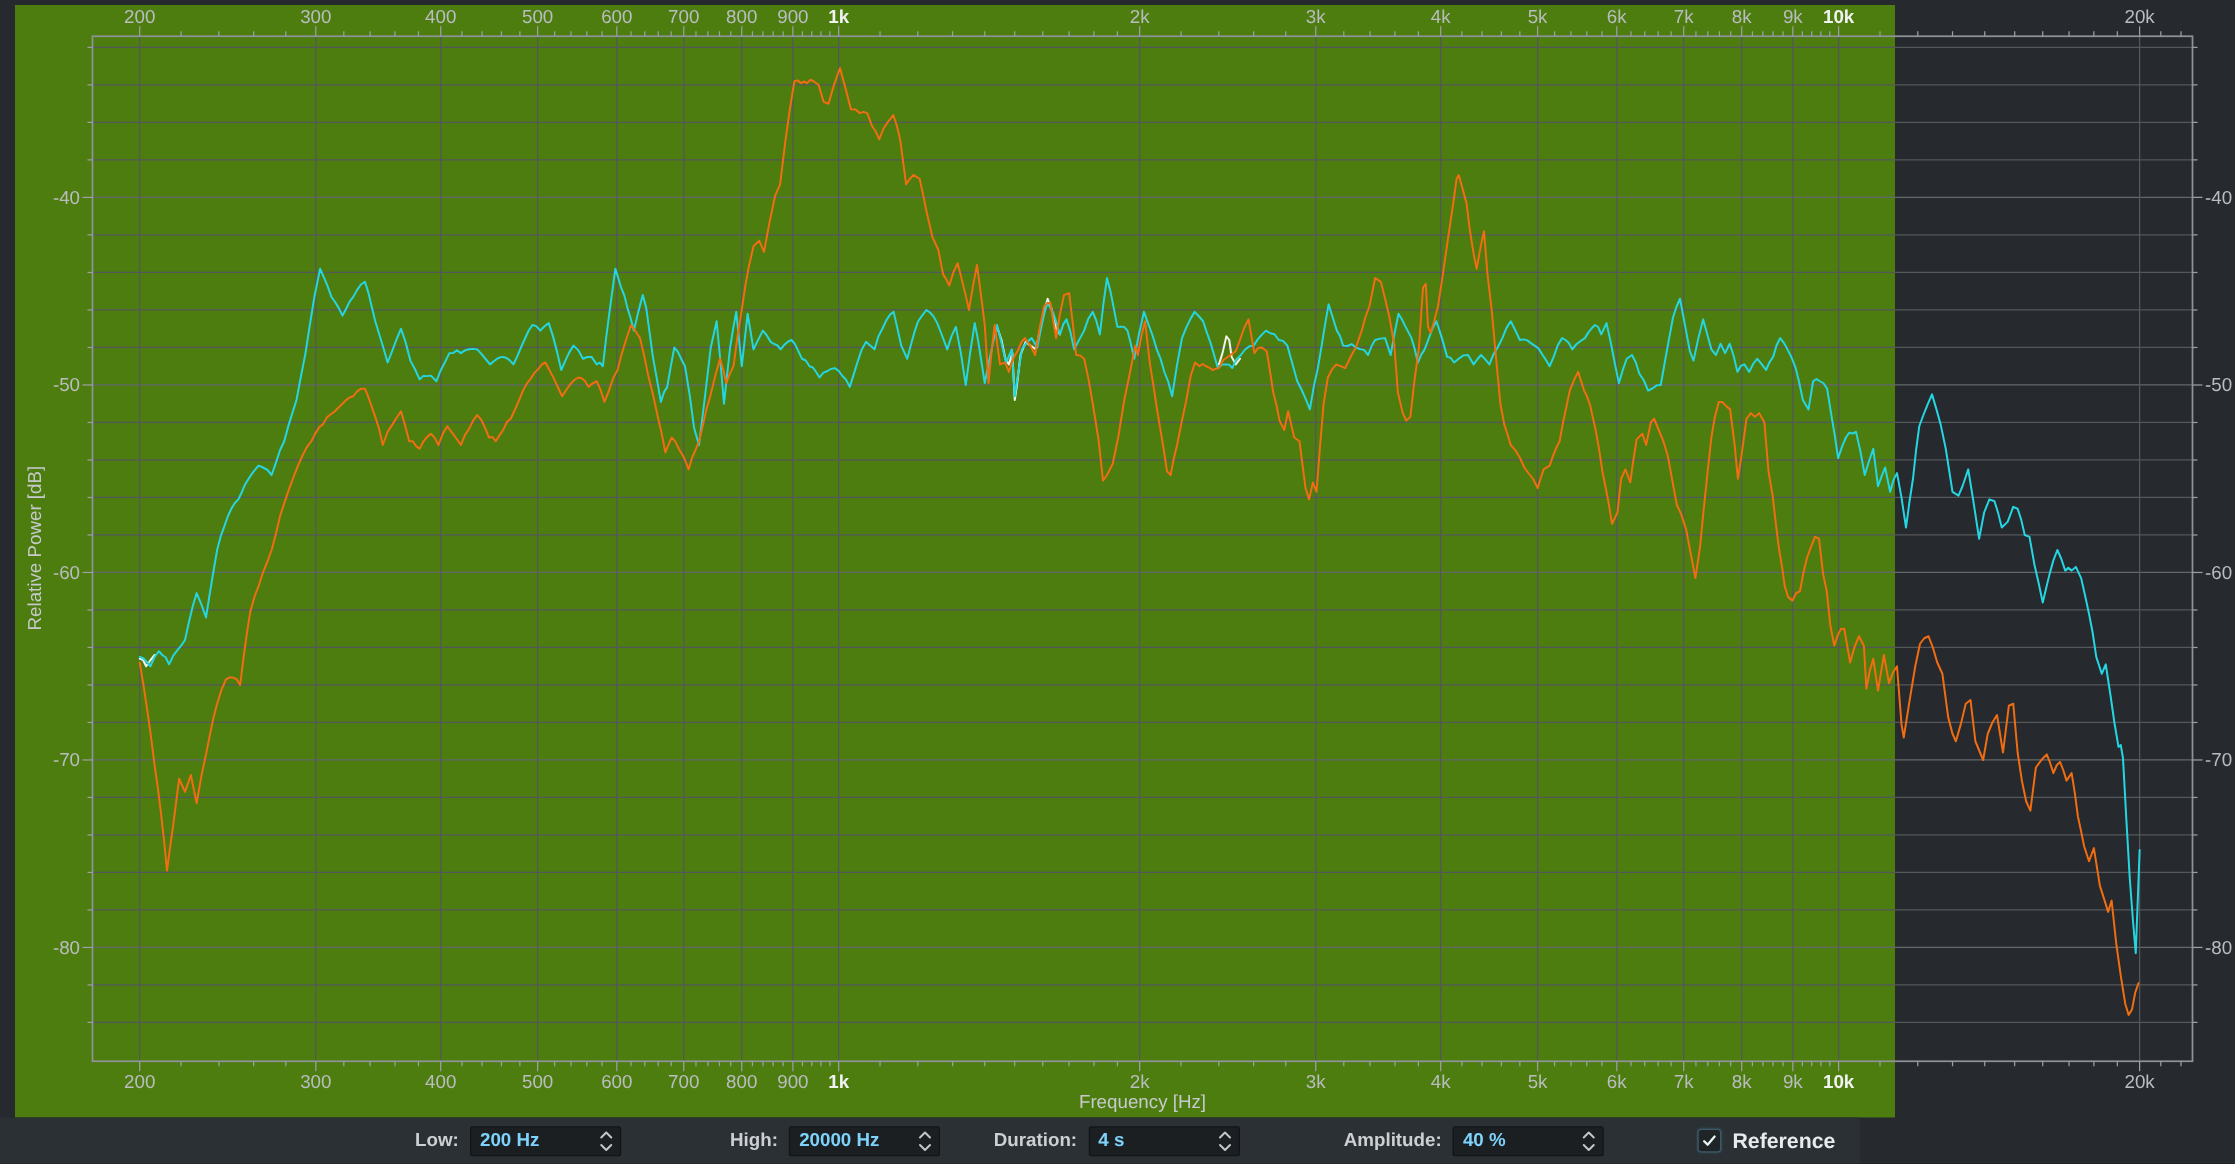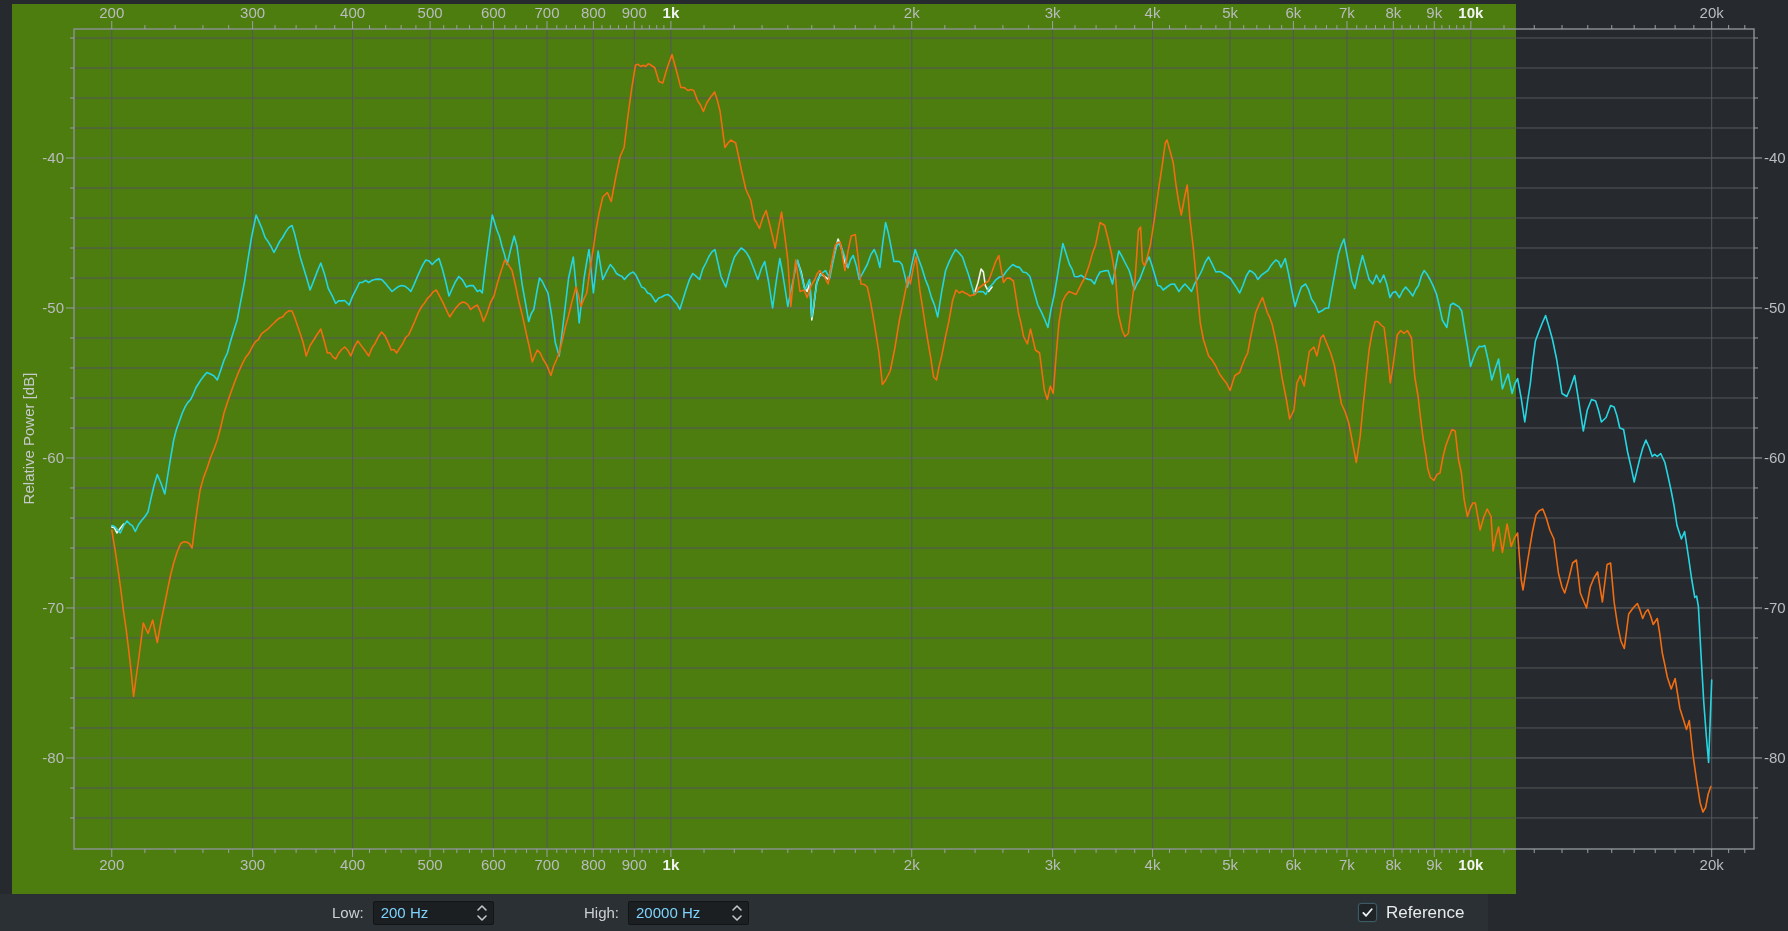--- a/index.html
+++ b/index.html
@@ -3,21 +3,21 @@
 <meta charset="utf-8">
 <style>
   html,body{margin:0;padding:0;background:#1b1d1f;}
   .window{position:relative;width:1788px;height:931px;background:#26292d;overflow:hidden;
           font-family:"Liberation Sans","DejaVu Sans",sans-serif;}
   .plot{position:absolute;left:12px;top:4px;width:1504px;height:890px;background:#4d7c0f;}
   .plot svg{position:absolute;left:0;top:0;}
   .axis-title{position:absolute;color:#c6cacc;font-size:15px;pointer-events:none;}
   #x-axis-title{left:62px;top:869px;width:1680px;text-align:center;}
   #y-axis-title{left:-84px;top:426px;width:200px;text-align:center;transform:rotate(-90deg);}
-  .toolbar{position:absolute;left:0;bottom:0;width:1488px;height:37px;background:#2b3034;}
+  .toolbar{position:absolute;left:0;bottom:0;width:1488px;height:37px;background:#2b3034;font-weight:bold;}
   .tgroup{position:absolute;top:0;height:37px;display:flex;align-items:center;gap:9px;}
   .tlabel{color:#ccd0d2;font-size:15px;white-space:nowrap;}
   .spin{width:121px;height:24px;background:#1c1f22;border:1px solid #121416;border-radius:2px;
         display:flex;align-items:center;box-sizing:border-box;}
   .spin-val{flex:1;color:#7dd3fc;font-size:15px;padding-left:7px;white-space:nowrap;overflow:hidden;}
   .spin-arrows{width:22px;height:100%;display:flex;align-items:center;justify-content:center;}
   .cb{width:17px;height:17px;background:#1f2427;border:1px solid #3e5a66;border-radius:3px;
       display:flex;align-items:center;justify-content:center;box-shadow:0 0 2px #2e4b55;}
   .cb svg{display:block;}
   .cb-label{color:#e8ebec;font-size:17px;}
@@ -380,20 +380,21 @@
         <text x="52" y="758.9555514907628" text-anchor="end" fill="#b9bdbf" font-size="15px" font-family="Liberation Sans, DejaVu Sans, sans-serif">-80</text>
         <text x="1752" y="758.9555514907628" text-anchor="start" fill="#b9bdbf" font-size="15px" font-family="Liberation Sans, DejaVu Sans, sans-serif">-80</text>
         <line x1="58" y1="783.953722334004" x2="62" y2="783.953722334004" stroke="#9aa0a4"></line>
         <line x1="1742" y1="783.953722334004" x2="1746" y2="783.953722334004" stroke="#9aa0a4"></line>
         <line x1="58" y1="813.9518931772453" x2="62" y2="813.9518931772453" stroke="#9aa0a4"></line>
         <line x1="1742" y1="813.9518931772453" x2="1746" y2="813.9518931772453" stroke="#9aa0a4"></line>
         <path d="M99.8 523.0 L102.4 523.8 L104.9 529.0 L108.3 524.2 L111.7 520.0M785.6 257.5 L789.2 268.0 L792.3 283.0 L795.1 287.5 L797.9 278.5 L799.8 316.0 L801.6 304.0 L804.4 280.0 L808.5 269.5 L812.5 272.5 L816.7 275.5 L819.5 261.9 L822.2 250.0 L826.1 235.0 L829.1 242.5 L832.9 259.0 L836.0 263.5M963.1 287.5 L966.0 278.5 L969.1 265.0 L971.4 268.0 L973.3 281.5 L976.6 287.5 L980.0 283.0" fill="none" stroke="#f2f3e9" stroke-width="1.6" stroke-linejoin="round" stroke-linecap="round"></path>
         <path d="M99.8 521.5 L102.6 522.6 L105.5 525.7 L108.3 529.0 L111.7 521.5 L115.1 517.0 L117.8 520.0 L120.5 521.8 L123.3 527.5 L126.5 520.7 L129.6 516.5 L132.8 512.7 L136.0 508.0 L139.1 493.8 L142.2 481.0 L145.3 470.5 L149.1 479.5 L152.8 490.0 L155.8 471.0 L158.7 453.4 L161.7 436.0 L164.5 425.2 L167.4 417.3 L170.3 409.0 L173.1 402.9 L175.9 398.4 L178.7 395.5 L181.4 389.8 L184.1 383.5 L186.9 379.0 L189.6 374.9 L192.2 371.6 L194.9 368.5 L198.4 370.0 L201.8 371.8 L205.3 376.0 L208.7 366.3 L212.0 356.2 L215.4 349.0 L218.7 336.7 L222.0 326.1 L225.2 316.0 L228.8 296.8 L232.4 278.5 L235.9 255.8 L239.5 233.5 L244.1 211.0 L247.1 217.9 L250.1 224.9 L253.1 233.5 L256.1 237.6 L259.0 242.5 L262.0 248.5 L264.8 243.2 L267.7 237.3 L270.6 233.5 L273.7 227.9 L276.9 223.4 L280.0 221.5 L282.7 230.1 L285.5 241.8 L288.2 253.0 L291.5 263.8 L294.8 274.6 L298.1 286.0 L301.7 276.9 L305.2 267.6 L308.8 259.0 L312.5 269.9 L316.3 284.5 L320.0 291.4 L323.7 299.5 L326.7 296.7 L329.7 296.9 L332.7 296.5 L337.1 301.0 L340.5 292.4 L344.0 285.7 L347.5 278.5 L350.5 278.4 L353.6 276.3 L356.7 278.5 L360.0 276.3 L363.2 275.4 L366.5 275.1 L369.7 275.5 L373.1 279.1 L376.5 283.2 L380.0 287.5 L383.3 284.8 L386.6 282.4 L389.9 281.5 L392.9 282.2 L395.8 284.3 L398.8 287.5 L401.8 281.1 L404.9 273.7 L407.9 267.0 L410.9 260.6 L413.9 256.0 L417.0 256.9 L420.2 260.5 L423.6 257.0 L427.0 254.5 L430.4 265.1 L433.7 277.7 L437.0 292.0 L440.3 284.5 L443.5 277.7 L446.8 272.5 L450.6 276.1 L454.4 283.0 L457.8 281.6 L461.2 281.5 L465.4 287.5 L467.9 286.1 L470.3 289.0 L472.9 266.4 L475.6 245.5 L480.3 211.0 L484.9 226.0 L487.5 232.5 L490.0 242.5 L492.5 250.6 L495.1 260.5 L498.7 245.3 L502.2 232.0 L505.0 242.5 L507.6 261.5 L510.3 281.5 L513.5 299.1 L516.7 317.5 L519.3 309.5 L521.8 305.5 L524.7 288.7 L527.5 274.0 L530.3 277.5 L533.2 283.6 L536.0 289.0 L539.7 311.7 L543.3 338.5 L547.2 352.0 L552.0 313.0 L556.6 274.0 L561.3 253.0 L564.2 283.8 L567.2 319.0 L569.7 295.5 L572.1 274.0 L574.6 258.5 L577.0 245.5 L581.4 289.0 L586.1 247.0 L590.8 275.5 L594.6 267.7 L598.3 260.5 L601.4 264.2 L604.5 269.5 L607.2 271.2 L609.8 272.2 L612.5 275.5 L615.4 271.9 L618.3 269.4 L621.2 268.0 L624.0 271.3 L626.8 277.1 L629.6 283.0 L632.6 284.4 L635.6 289.0 L638.3 290.0 L641.0 293.8 L643.6 298.0 L646.7 294.1 L649.7 293.0 L652.7 291.2 L655.8 290.5 L658.8 292.6 L661.8 296.6 L664.8 299.7 L667.8 305.5 L670.9 295.7 L673.9 286.0 L677.3 275.9 L680.8 269.5 L684.2 272.4 L687.6 275.5 L690.7 265.2 L693.9 259.0 L696.9 252.5 L699.9 247.9 L702.9 245.5 L705.9 258.6 L709.0 272.5 L713.8 283.0 L716.7 272.0 L719.6 261.5 L722.5 253.0 L725.8 248.3 L729.1 244.0 L732.0 246.0 L734.9 249.3 L737.8 254.5 L741.8 264.8 L745.8 275.5 L749.2 264.9 L752.7 257.5 L756.7 278.5 L760.6 304.0 L764.2 277.6 L767.8 254.5 L770.5 268.5 L773.1 285.0 L775.8 302.5 L779.1 285.8 L782.3 270.9 L785.6 256.0 L789.2 270.3 L792.8 286.0 L797.5 275.5 L799.8 313.0 L802.7 293.8 L805.5 275.5 L809.5 269.7 L813.4 266.5 L817.8 274.0 L820.5 260.2 L823.2 247.8 L825.9 238.0 L828.3 242.2 L830.8 247.0 L833.4 255.1 L836.0 263.5 L838.6 255.5 L841.2 251.5 L844.3 261.5 L847.3 275.5 L851.3 267.9 L855.3 260.5 L858.7 250.9 L862.2 245.5 L865.0 252.4 L867.9 263.5 L870.7 239.2 L873.6 218.5 L876.4 229.3 L879.1 242.9 L881.9 257.5 L884.6 257.3 L887.3 257.5 L890.0 260.5 L892.7 271.1 L895.4 283.0 L899.3 262.6 L903.2 245.5 L906.6 255.1 L910.0 264.2 L913.4 275.5 L916.4 282.9 L919.5 293.6 L922.6 301.4 L925.7 313.0 L929.6 288.1 L933.6 266.5 L937.0 258.1 L940.4 251.1 L943.7 245.5 L947.1 249.0 L950.5 253.0 L953.5 262.1 L956.4 270.2 L959.4 280.4 L962.3 290.5 L965.6 287.7 L968.8 287.5 L971.3 287.7 L973.8 290.5 L977.2 283.4 L980.7 280.0 L984.1 275.6 L987.5 273.0 L990.9 272.5 L994.2 267.5 L997.5 263.7 L1000.8 260.5 L1004.2 262.6 L1007.6 263.4 L1011.0 268.0 L1014.4 268.7 L1017.9 272.5 L1021.8 286.6 L1025.8 301.0 L1029.2 307.6 L1032.6 315.3 L1035.9 323.5 L1039.1 304.9 L1042.3 290.5 L1045.2 273.3 L1048.0 255.9 L1050.9 239.5 L1054.2 250.0 L1057.5 260.5 L1060.0 264.8 L1062.5 272.5 L1065.9 272.8 L1069.3 271.3 L1072.7 274.0 L1076.0 275.3 L1079.2 275.9 L1082.5 280.0 L1085.3 272.8 L1088.1 268.0 L1092.1 266.9 L1096.1 266.5 L1100.5 280.0 L1103.7 262.5 L1106.8 247.0 L1109.7 251.8 L1112.5 257.5 L1117.2 266.5 L1119.7 275.0 L1122.3 286.0 L1125.0 279.7 L1127.7 275.5 L1130.8 267.3 L1133.9 259.0 L1137.1 253.0 L1139.9 261.3 L1142.8 270.9 L1145.7 281.5 L1148.5 282.2 L1151.2 286.0 L1155.0 283.0 L1158.7 280.3 L1162.4 280.0 L1166.9 287.5 L1169.9 283.4 L1172.9 280.0 L1176.2 283.5 L1179.5 287.5 L1182.8 279.4 L1186.1 274.0 L1189.9 266.5 L1193.2 258.3 L1196.6 253.0 L1200.2 260.2 L1203.9 268.0 L1206.8 267.5 L1209.8 268.3 L1212.7 270.5 L1215.6 272.5 L1218.6 274.5 L1221.6 279.2 L1224.7 283.9 L1227.7 289.0 L1231.0 281.3 L1234.3 272.0 L1237.7 266.5 L1240.4 268.0 L1243.1 270.4 L1245.8 275.5 L1249.1 271.4 L1252.5 268.8 L1255.9 266.5 L1258.6 262.1 L1261.2 258.8 L1263.9 256.0 L1266.5 257.6 L1269.0 263.5 L1273.2 254.5 L1276.5 269.4 L1279.8 286.5 L1283.1 302.5 L1286.3 291.7 L1289.4 283.0 L1293.6 280.0 L1296.6 285.8 L1299.5 295.0 L1303.0 300.2 L1306.5 308.5 L1309.9 306.8 L1313.3 304.3 L1316.6 304.0 L1319.9 285.4 L1323.2 267.3 L1326.4 250.0 L1329.2 241.4 L1332.0 235.0 L1335.9 255.7 L1339.9 277.0 L1342.8 284.5 L1346.7 266.5 L1350.5 251.5 L1353.8 263.4 L1357.1 275.5 L1360.8 280.0 L1364.4 271.0 L1368.1 278.5 L1371.7 271.0 L1374.8 280.2 L1377.9 293.5 L1380.7 288.7 L1383.5 287.5 L1387.4 293.5 L1390.6 287.0 L1393.7 283.0 L1397.3 287.3 L1400.8 292.0 L1403.6 285.8 L1406.5 281.5 L1409.3 272.2 L1412.1 266.5 L1415.0 270.1 L1418.0 275.5 L1421.3 282.2 L1424.6 290.5 L1427.4 302.2 L1430.3 316.0 L1434.8 323.5 L1438.5 301.0 L1441.2 299.3 L1444.0 301.0 L1446.8 302.6 L1449.7 307.0 L1453.3 329.5 L1455.9 344.9 L1458.5 362.5 L1461.6 353.5 L1464.7 346.0 L1467.4 342.2 L1470.1 342.8 L1472.8 341.5 L1476.3 356.9 L1479.8 376.0 L1483.2 365.0 L1486.6 355.0 L1490.4 385.0 L1493.2 377.3 L1496.1 370.0 L1500.1 389.5 L1502.9 379.7 L1505.6 374.5 L1509.2 394.1 L1512.8 418.0 L1515.6 397.2 L1518.4 379.0 L1520.9 355.8 L1523.4 337.0 L1526.8 327.8 L1530.2 319.3 L1533.6 311.5 L1537.1 323.3 L1540.5 335.5 L1544.6 355.0 L1547.3 372.2 L1550.0 389.5 L1554.8 392.5 L1558.0 385.0 L1562.6 371.5 L1566.7 397.0 L1571.3 427.0 L1575.3 406.0 L1579.5 395.5 L1583.6 397.0 L1586.5 406.3 L1589.4 418.0 L1594.1 413.5 L1598.6 401.5 L1602.1 403.0 L1604.9 411.5 L1607.8 424.0 L1611.6 425.5 L1615.6 448.0 L1618.9 462.4 L1622.2 478.0 L1624.9 466.6 L1627.6 455.5 L1630.7 444.3 L1633.9 436.0 L1637.0 443.0 L1640.2 452.5 L1642.7 450.3 L1645.3 452.5 L1648.7 449.5 L1652.9 458.5 L1656.1 472.6 L1659.2 487.0 L1662.1 502.0 L1665.0 521.5 L1669.4 535.0 L1672.6 527.5 L1676.5 553.0 L1679.5 574.0 L1682.8 593.5 L1684.6 592.0 L1686.4 602.5 L1689.1 652.0 L1691.8 698.5 L1694.4 733.0 L1696.6 758.5 L1698.3 713.5 L1699.7 676.0" fill="none" stroke="#25d6e2" stroke-width="1.6" stroke-linejoin="round" stroke-linecap="round"></path>
         <path d="M99.8 526.0 L103.2 546.7 L106.6 569.5 L109.2 588.5 L111.7 608.5 L114.2 625.7 L116.7 646.0 L119.2 668.2 L121.6 692.5 L124.1 673.5 L126.5 656.5 L131.3 619.0 L136.0 629.5 L140.7 616.0 L145.3 638.5 L149.1 616.8 L152.8 599.5 L155.8 584.5 L158.7 570.5 L161.7 559.0 L165.3 547.5 L168.8 539.5 L171.7 537.9 L174.5 538.0 L177.3 539.5 L180.1 544.0 L182.8 522.3 L185.5 502.8 L188.2 485.5 L191.6 473.4 L195.1 464.2 L198.5 453.7 L201.9 445.4 L205.3 436.0 L208.7 423.2 L212.0 409.0 L215.4 398.5 L219.1 387.7 L222.8 377.7 L226.4 368.5 L230.0 360.4 L233.6 353.5 L237.1 349.0 L240.2 342.9 L243.3 337.8 L246.4 335.5 L249.5 329.9 L252.6 327.4 L255.7 325.2 L258.8 322.0 L262.0 319.0 L264.8 316.1 L267.7 314.0 L270.6 313.0 L273.7 309.1 L276.9 306.9 L280.0 307.0 L282.7 313.6 L285.5 321.7 L288.2 329.5 L291.2 338.8 L294.2 352.0 L298.1 341.5 L302.0 335.5 L305.4 330.0 L308.8 325.0 L312.1 336.5 L315.4 349.0 L318.1 348.9 L320.9 352.9 L323.7 355.0 L326.7 349.2 L329.7 345.5 L332.7 343.0 L335.8 346.3 L338.8 352.0 L342.3 342.9 L345.8 337.0 L349.4 341.9 L353.1 346.8 L356.7 352.0 L360.0 343.9 L363.2 339.2 L366.5 332.5 L369.7 328.0 L372.9 331.7 L376.0 338.1 L379.2 346.0 L381.9 345.5 L384.6 349.0 L387.6 344.3 L390.6 339.8 L393.6 333.5 L396.6 331.0 L399.9 323.8 L403.1 316.5 L406.4 308.4 L409.7 302.5 L412.6 298.9 L415.5 294.3 L418.4 291.5 L421.4 287.6 L424.3 286.0 L427.6 292.2 L431.0 298.7 L434.3 305.8 L437.7 313.0 L440.9 308.1 L444.1 303.6 L447.4 300.0 L450.6 298.0 L453.3 298.6 L456.0 300.8 L458.7 305.5 L462.1 302.7 L465.4 301.0 L468.5 308.1 L471.5 317.5 L475.0 309.0 L478.5 298.5 L482.0 292.0 L485.6 278.4 L489.2 266.8 L492.8 256.0 L496.4 260.8 L500.0 266.5 L503.3 280.5 L506.6 296.5 L510.6 312.6 L514.6 331.0 L517.4 343.1 L520.3 358.0 L522.9 351.4 L525.4 346.0 L528.2 349.1 L531.0 355.0 L535.0 361.6 L538.9 371.5 L541.7 362.0 L544.4 356.0 L547.2 349.0 L550.2 336.7 L553.2 323.5 L556.2 313.0 L560.1 297.1 L564.0 283.0 L566.5 291.4 L569.0 302.5 L571.9 294.9 L574.8 289.0 L578.1 264.3 L581.4 244.0 L584.2 225.0 L587.0 209.5 L590.8 193.0 L595.4 188.5 L599.2 197.5 L603.7 173.5 L608.1 152.5 L612.1 143.5 L616.1 110.5 L619.8 83.8 L623.5 61.0 L626.1 60.3 L628.8 62.5 L631.3 61.2 L633.7 62.5 L636.3 59.8 L638.9 61.0 L642.9 64.0 L646.9 77.5 L650.8 79.0 L654.7 65.5 L657.3 58.0 L660.0 50.5 L664.1 65.5 L668.8 83.5 L672.4 83.6 L675.9 86.5 L678.8 85.5 L681.8 86.5 L685.7 97.0 L688.5 101.0 L691.4 107.5 L694.7 99.0 L698.0 94.0 L702.6 88.0 L705.3 96.0 L708.1 107.5 L712.9 143.5 L715.8 139.2 L718.8 136.0 L721.2 137.5 L723.7 139.0 L726.6 152.3 L729.4 166.0 L733.9 185.5 L738.7 196.0 L742.5 215.5 L744.9 219.3 L747.4 224.5 L750.7 213.9 L754.1 206.5 L757.1 218.3 L760.1 230.5 L763.2 244.0 L766.4 224.7 L769.6 208.0 L772.7 231.2 L775.8 256.0 L778.8 302.5 L781.2 278.1 L783.7 256.0 L788.0 287.5 L792.1 286.0 L795.1 293.5 L798.9 282.2 L802.8 275.5 L805.3 269.4 L807.8 266.5 L812.3 272.5 L816.1 280.0 L819.7 258.7 L823.3 241.0 L825.8 238.7 L828.2 238.0 L832.9 266.5 L836.0 247.1 L839.2 232.0 L843.3 230.5 L846.1 253.6 L848.9 280.0 L852.1 280.4 L855.3 283.0 L858.7 298.7 L862.2 319.0 L864.6 333.8 L867.0 349.0 L870.4 380.5 L873.6 376.0 L878.2 367.0 L882.8 344.5 L887.4 316.0 L891.8 295.0 L896.2 272.5 L898.3 280.0 L901.2 264.3 L904.0 253.0 L908.0 287.5 L910.7 304.1 L913.4 322.0 L916.1 338.5 L918.9 355.0 L921.6 373.0 L924.5 376.0 L927.1 362.4 L929.7 352.0 L933.2 334.1 L936.8 317.5 L940.6 296.5 L944.0 286.0 L947.5 289.0 L950.2 287.2 L952.8 289.0 L955.4 290.1 L958.0 292.0 L960.5 291.1 L963.1 290.5 L966.7 284.0 L970.2 281.5 L973.4 279.2 L976.6 277.0 L980.0 267.8 L983.4 258.2 L986.8 251.5 L991.5 278.5 L994.5 274.3 L997.5 274.0 L1001.4 277.0 L1004.0 293.1 L1006.6 310.0 L1009.1 319.8 L1011.6 332.5 L1015.4 340.0 L1018.5 325.0 L1020.9 335.3 L1023.4 346.0 L1027.6 349.0 L1032.4 386.5 L1035.3 395.5 L1038.3 382.0 L1041.2 389.5 L1044.0 353.5 L1046.9 319.0 L1050.3 298.0 L1053.6 291.5 L1057.0 287.5 L1060.5 288.9 L1064.1 290.5 L1067.0 284.6 L1069.8 279.0 L1072.7 274.0 L1077.4 260.5 L1080.5 249.2 L1083.6 241.0 L1088.1 218.5 L1092.7 221.5 L1096.1 235.0 L1099.6 250.0 L1103.5 272.5 L1106.3 310.0 L1110.2 326.5 L1113.0 332.5 L1116.3 329.5 L1119.5 301.0 L1123.2 274.0 L1126.4 226.0 L1128.6 223.0 L1130.4 257.5 L1132.6 262.0 L1135.3 253.0 L1138.4 241.0 L1142.3 215.5 L1146.6 185.5 L1150.4 160.0 L1153.3 139.0 L1155.0 136.0 L1157.9 146.5 L1161.2 158.5 L1164.0 181.0 L1166.9 199.0 L1169.3 211.0 L1172.9 191.5 L1175.2 181.0 L1178.0 215.5 L1181.5 245.5 L1184.9 283.0 L1188.3 319.0 L1191.4 335.5 L1194.0 343.6 L1196.6 352.0 L1200.2 356.1 L1203.8 362.0 L1207.5 370.0 L1211.0 374.8 L1214.5 379.2 L1218.1 386.5 L1220.5 378.8 L1222.9 371.5 L1227.7 368.5 L1230.3 361.1 L1233.0 354.3 L1235.7 349.0 L1238.4 334.1 L1241.1 321.4 L1243.8 308.5 L1247.2 300.1 L1250.5 293.5 L1255.3 308.5 L1257.7 313.4 L1260.2 320.5 L1264.8 341.5 L1267.4 356.3 L1269.9 373.0 L1274.4 395.5 L1277.6 415.0 L1282.0 406.0 L1284.9 379.0 L1288.3 371.5 L1292.2 382.0 L1294.7 364.0 L1297.3 347.5 L1301.9 343.0 L1304.9 352.0 L1308.7 334.0 L1311.3 331.0 L1315.0 340.0 L1318.7 349.0 L1322.3 361.0 L1326.4 383.5 L1329.5 400.0 L1333.0 407.5 L1336.9 419.5 L1340.9 440.5 L1344.3 458.5 L1348.1 433.0 L1351.0 403.0 L1354.3 371.5 L1357.1 346.0 L1359.9 329.5 L1363.1 317.5 L1365.8 317.5 L1368.5 320.5 L1372.1 323.5 L1375.7 352.0 L1378.3 379.0 L1380.9 362.5 L1385.2 331.0 L1388.7 326.5 L1392.0 329.5 L1395.4 326.5 L1399.5 334.0 L1402.8 373.0 L1406.1 392.5 L1408.5 413.5 L1410.9 433.0 L1414.1 452.5 L1415.7 464.5 L1418.4 473.5 L1421.9 476.5 L1425.0 470.4 L1428.0 469.0 L1430.8 453.8 L1433.7 442.0 L1436.8 433.5 L1440.0 425.5 L1443.2 427.0 L1446.5 455.5 L1449.4 469.0 L1452.2 496.0 L1455.4 512.5 L1458.5 503.5 L1460.9 499.0 L1463.4 499.0 L1468.1 526.0 L1471.7 513.3 L1475.2 505.0 L1479.1 512.5 L1481.1 547.0 L1483.8 532.8 L1486.6 523.0 L1490.4 548.5 L1495.1 520.0 L1499.2 542.5 L1502.4 534.0 L1505.6 529.0 L1509.2 575.5 L1511.0 586.0 L1515.5 557.5 L1520.2 529.0 L1524.0 511.0 L1527.4 506.6 L1530.8 505.0 L1534.3 514.0 L1537.8 526.0 L1541.9 535.0 L1546.5 569.5 L1550.0 583.0 L1552.7 589.0 L1556.6 575.5 L1560.6 559.0 L1564.4 556.0 L1568.3 589.0 L1572.0 598.0 L1574.5 604.0 L1578.2 583.0 L1581.9 574.0 L1585.6 568.0 L1590.4 598.0 L1595.1 560.5 L1598.6 559.0 L1602.1 598.0 L1605.5 620.5 L1608.9 637.0 L1612.3 644.5 L1616.7 610.0 L1621.1 604.0 L1625.4 599.5 L1628.1 606.4 L1630.7 614.5 L1633.4 608.2 L1636.0 605.5 L1638.6 612.0 L1641.2 620.5 L1645.3 614.5 L1647.8 630.1 L1650.3 649.0 L1652.8 660.7 L1655.3 673.0 L1659.2 685.0 L1663.1 674.5 L1667.9 704.5 L1671.7 716.5 L1674.5 725.5 L1677.3 716.5 L1681.0 751.0 L1684.6 776.5 L1688.2 799.0 L1690.9 808.0 L1693.6 803.5 L1696.2 790.0 L1698.8 782.5" fill="none" stroke="#f06d12" stroke-width="1.6" stroke-linejoin="round" stroke-linecap="round"></path>
       </svg>
+    <div class="axis-title" id="x-axis-title">Frequency [Hz]</div>
     <div class="axis-title" id="y-axis-title">Relative Power [dB]</div>
   </div>
 
   <div class="toolbar">
     <div class="tgroup" style="left:332px">
       <span class="tlabel">Low:</span>
       <div class="spin">
         <span class="spin-val">200 Hz</span>
         <span class="spin-arrows">
           <svg width="12" height="20" viewBox="0 0 12 20">
@@ -406,20 +407,42 @@
       <span class="tlabel">High:</span>
       <div class="spin">
         <span class="spin-val">20000 Hz</span>
         <span class="spin-arrows">
           <svg width="12" height="20" viewBox="0 0 12 20">
               <path d="M2 7 L6 3 L10 7 M2 13 L6 17 L10 13" stroke="#c2c7c9" stroke-width="1.6" fill="none" stroke-linecap="round" stroke-linejoin="round"></path>
             </svg>
         </span>
       </div>
     </div>
+    <div class="tgroup" style="left:795px">
+      <span class="tlabel">Duration:</span>
+      <div class="spin">
+        <span class="spin-val">4 s</span>
+        <span class="spin-arrows">
+          <svg width="12" height="20" viewBox="0 0 12 20">
+              <path d="M2 7 L6 3 L10 7 M2 13 L6 17 L10 13" stroke="#c2c7c9" stroke-width="1.6" fill="none" stroke-linecap="round" stroke-linejoin="round"></path>
+            </svg>
+        </span>
+      </div>
+    </div>
+    <div class="tgroup" style="left:1075px">
+      <span class="tlabel">Amplitude:</span>
+      <div class="spin">
+        <span class="spin-val">40 %</span>
+        <span class="spin-arrows">
+          <svg width="12" height="20" viewBox="0 0 12 20">
+              <path d="M2 7 L6 3 L10 7 M2 13 L6 17 L10 13" stroke="#c2c7c9" stroke-width="1.6" fill="none" stroke-linecap="round" stroke-linejoin="round"></path>
+            </svg>
+        </span>
+      </div>
+    </div>
     <div class="tgroup" style="left:1358px">
       <span class="cb" id="ref-checkbox">
         <svg width="13" height="13" viewBox="0 0 14 14">
           <path d="M2.5 7.5 L5.5 10.5 L11.5 3.5" stroke="#e9f1f3" stroke-width="2" fill="none" stroke-linecap="round" stroke-linejoin="round"></path>
         </svg>
       </span>
       <span class="cb-label">Reference</span>
     </div>
   </div>
 </div>

